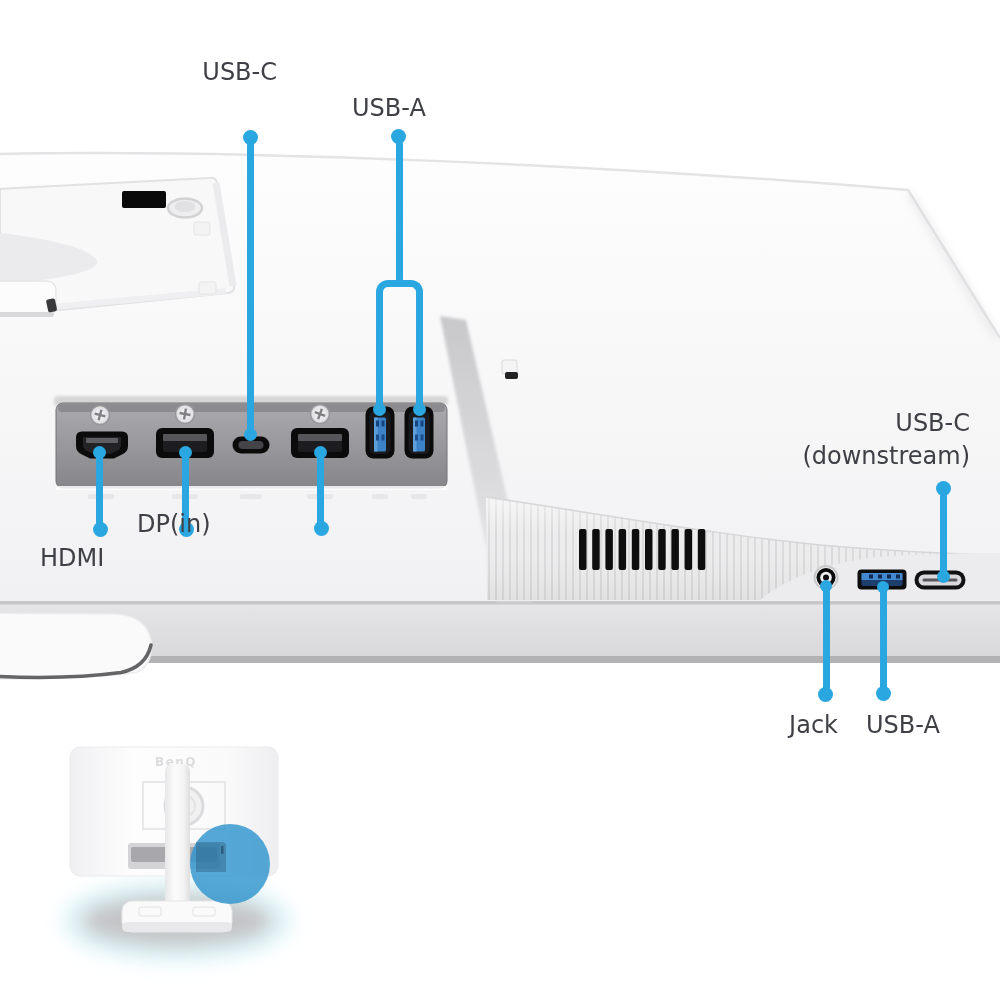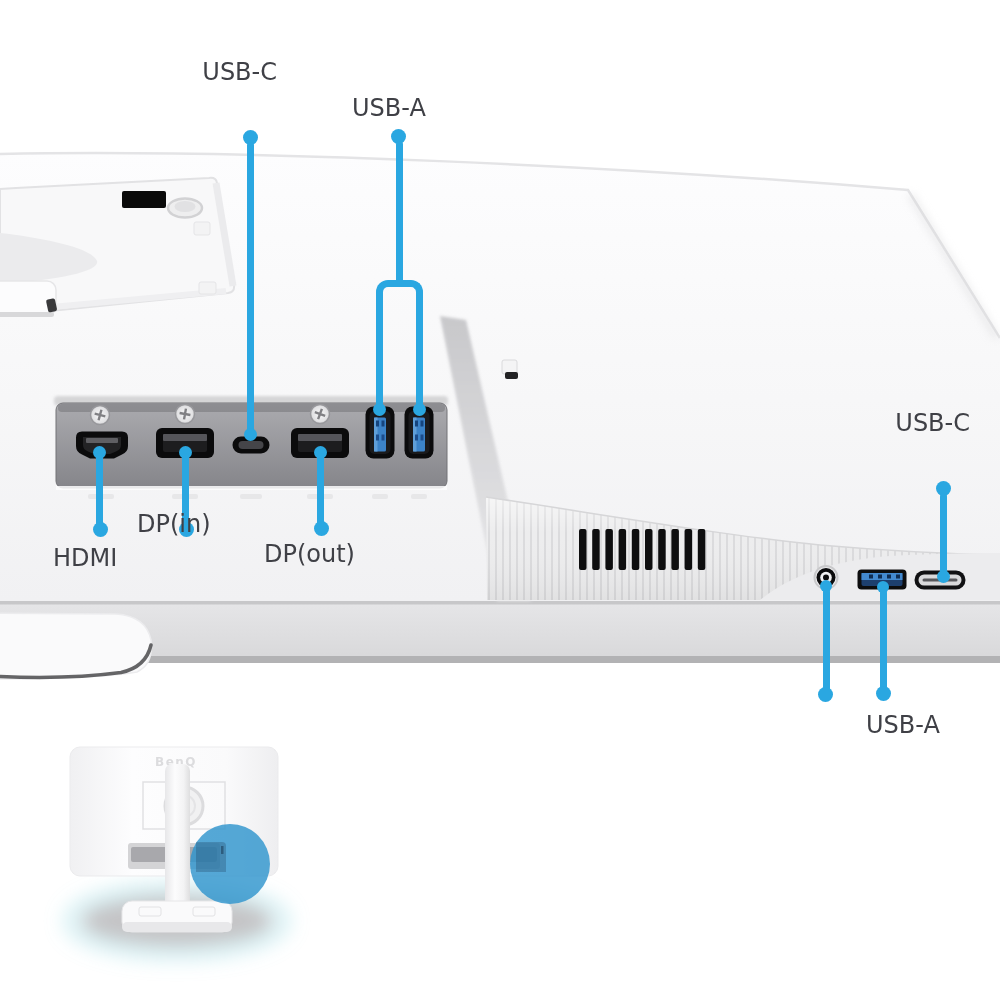--- a/index.html
+++ b/index.html
@@ -304,26 +304,27 @@
   <div class="dot d12" style="left:877px;top:581px;"></div>
   <div class="vline" style="left:879.5px;top:589px;height:104px;"></div>
   <div class="dot d15" style="left:875.5px;top:685.5px;"></div>
 
   <div class="label right" style="left:60px;top:56px;width:217px;">
     <div>USB-C</div>
   </div>
 
   <div class="label" style="left:352px;top:92px;">USB-A</div>
 
-  <div class="label" style="left:53px;top:542px;">HDMI</div>
+  <div class="label" style="left:40px;top:542px;">HDMI</div>
   <div class="label" style="left:137px;top:508px;">DP(in)</div>
-  <div class="label" style="left:264px;top:538px;">DP(out)</div>
 
   <div class="label right" style="left:650px;top:407px;width:320px;">
     <div>USB-C</div>
+    <div>(downstream)</div>
   </div>
 
   <div class="label right" style="left:638px;top:709px;width:200px;">
+    <div>Jack</div>
   </div>
 
   <div class="label" style="left:866px;top:709px;">USB-A</div>
 
 </div>
 
 </body></html>

